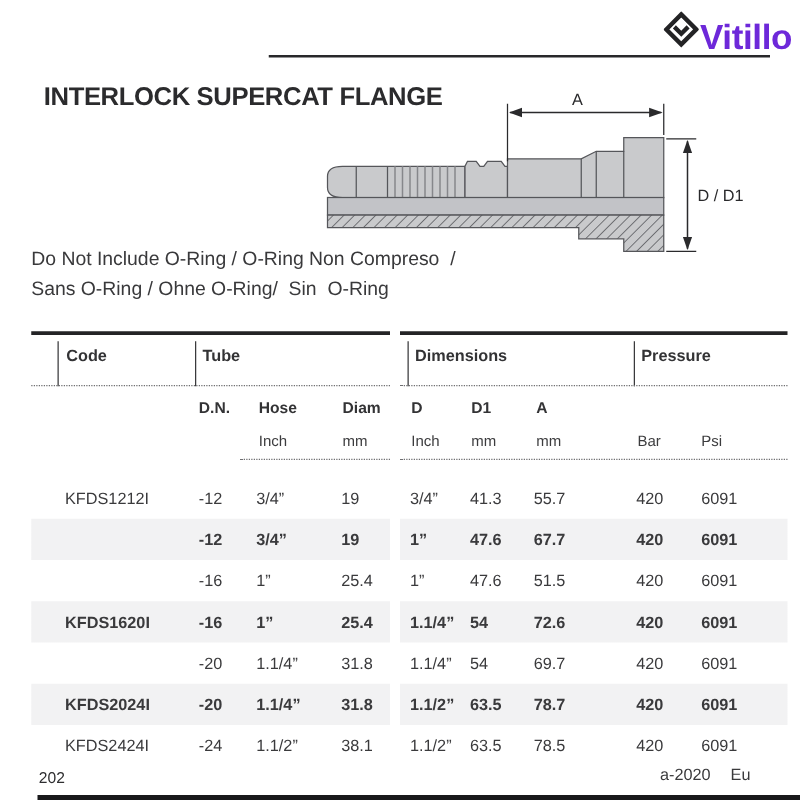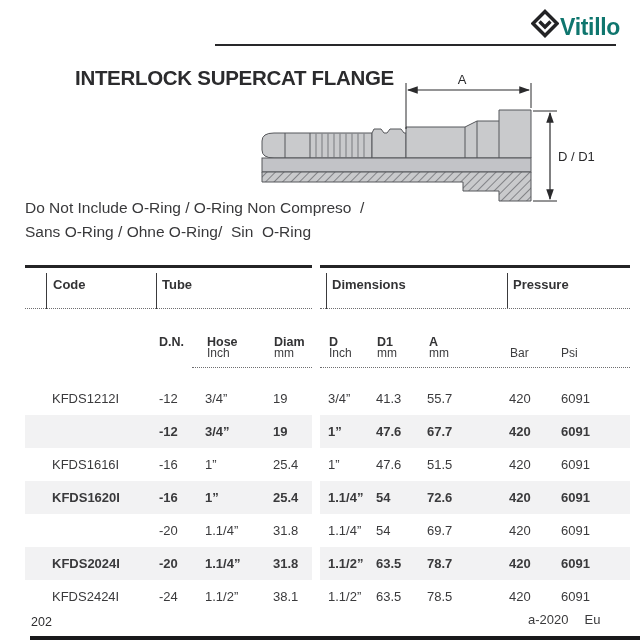--- a/index.html
+++ b/index.html
@@ -2,41 +2,41 @@
 <html><head>
 <meta charset="utf-8">
 <style>
   html,body { margin:0; padding:0; background:#fff; }
   .page {
     position:relative; width:640px; height:640px; background:#ffffff;
     font-family:"Liberation Sans", sans-serif; color:#333335; overflow:hidden;
   }
   
   .logo-icon { position:absolute; left:531px; top:9px; }
-  .brand { position:absolute; left:560px; top:14px; font-size:23px; font-weight:700; color:#0f766e; letter-spacing:-0.3px; }
+  .brand { position:absolute; left:560px; top:14px; font-size:28px; font-weight:700; color:#6d28d9; letter-spacing:-0.3px; }
   .header-rule { position:absolute; left:215px; top:44px; width:401px; height:2px; background:#28282a; }
   
-  .title { position:absolute; left:35px; top:66px; font-size:20.5px; font-weight:700; color:#2b2b2d; letter-spacing:-0.3px;margin-left:40px; }
+  .title { position:absolute; left:35px; top:66px; font-size:20.5px; font-weight:700; color:#2b2b2d; letter-spacing:-0.3px; }
   
   .diagram { position:absolute; left:258px; top:70px; width:340px; height:140px; }
   
   .note { position:absolute; left:25px; top:196px; font-size:15.5px; line-height:24px; color:#39393b; white-space:pre; }
   
   .tbl { position:absolute; left:25px; top:265px; width:605px; height:350px; font-size:13px; color:#3a3a3c; }
   .tbl-top { position:absolute; top:0; height:3px; background:#242426; }
   .tbl-top.seg-l { left:0; width:287px; }
   .tbl-top.seg-r { left:295px; width:310px; }
   .ghead { position:absolute; top:12px; font-size:13px; font-weight:600; color:#333335; }
   .vline { position:absolute; top:8px; height:36px; width:1px; background:#3a3a3c; }
   .dotted { position:absolute; height:0; border-top:1.5px dotted #6e6e70; }
   .dot1-l { left:0; top:43px; width:287px; }
   .dot1-r { left:295px; top:43px; width:310px; }
   .dot2-l { left:167px; top:102px; width:120px; }
   .dot2-r { left:295px; top:102px; width:310px; }
-  .sub { position:absolute; top:70px; font-size:12.5px; font-weight:600; color:#333335; }
+  .sub { position:absolute; top:54px; font-size:12.5px; font-weight:600; color:#333335; }
   .unit { position:absolute; top:81px; font-size:12px; font-weight:400; color:#3c3c3e;text-align:center; }
   .rows { position:absolute; left:0; top:117px; width:605px; }
   .trow { position:relative; height:33px; line-height:33px; }
   .trow.hl {
     font-weight:700;
     background:linear-gradient(to right,
       #f2f2f3 0px, #f2f2f3 287px,
       rgba(0,0,0,0) 287px, rgba(0,0,0,0) 295px,
       #f2f2f3 295px, #f2f2f3 605px);
   }
@@ -169,21 +169,20 @@
     <span class="cell c-dn">-12</span>
     <span class="cell c-hose">3/4”</span>
     <span class="cell c-diam">19</span>
     <span class="cell c-d">1”</span>
     <span class="cell c-d1">47.6</span>
     <span class="cell c-a">67.7</span>
     <span class="cell c-bar">420</span>
     <span class="cell c-psi">6091</span>
   </div>
         <div class="trow">
-    <span class="cell c-code">KFDS1616I</span>
     <span class="cell c-dn">-16</span>
     <span class="cell c-hose">1”</span>
     <span class="cell c-diam">25.4</span>
     <span class="cell c-d">1”</span>
     <span class="cell c-d1">47.6</span>
     <span class="cell c-a">51.5</span>
     <span class="cell c-bar">420</span>
     <span class="cell c-psi">6091</span>
   </div>
         <div class="trow hl">

